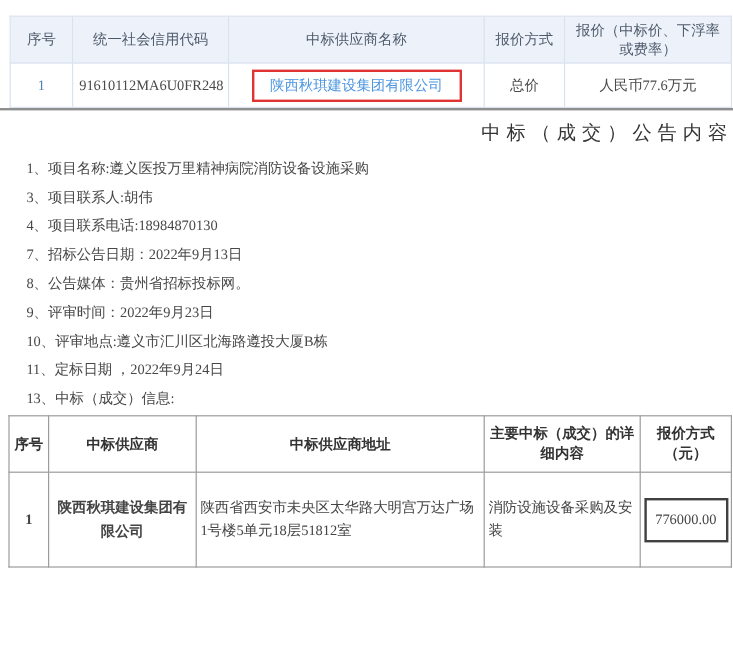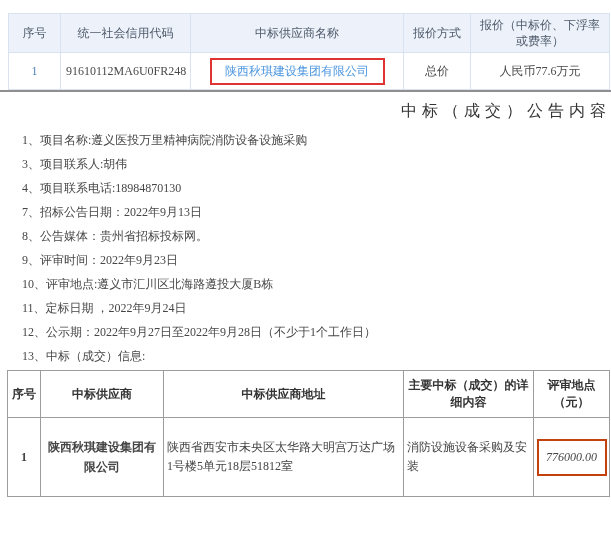--- a/index.html
+++ b/index.html
@@ -47,22 +47,22 @@
   table.bottom td {
     border:1px solid #9c9c9c; height:74px; color:#444; vertical-align:middle;
   }
   td.cell-center { text-align:center; }
   td.supplier-b {
     color:#3f80d4; font-weight:bold; text-align:center; line-height:20px;
     padding:2px 6px; cursor:pointer;
   }
   td.cell-left { text-align:left; padding:2px 3px; line-height:19px; }
   .red-frame-bottom {
-    display:inline-block; border:2px solid #c2410c; width:60px;
-    padding:9px 3px; text-align:center; color:#444;font-style:italic;
+    display:inline-block; border:2px solid #404040; width:60px;
+    padding:9px 3px; text-align:center; color:#444;
   }
 </style>
 </head>
 <body>
 
 <div class="top-wrap">
   <table class="top">
     <colgroup>
       <col style="width:52px">
         <col style="width:130px">
@@ -96,39 +96,38 @@
 
 <div class="items">
   <div class="list-item">1、项目名称:遵义医投万里精神病院消防设备设施采购</div>
   <div class="list-item">3、项目联系人:胡伟</div>
   <div class="list-item">4、项目联系电话:18984870130</div>
   <div class="list-item">7、招标公告日期：2022年9月13日</div>
   <div class="list-item">8、公告媒体：贵州省招标投标网。</div>
   <div class="list-item">9、评审时间：2022年9月23日</div>
   <div class="list-item">10、评审地点:遵义市汇川区北海路遵投大厦B栋</div>
   <div class="list-item">11、定标日期 ，2022年9月24日</div>
-  <div class="list-item">12、公示期：2022年9月27日至2022年9月28日（不少于1个工作日）</div>
   <div class="list-item">13、中标（成交）信息:</div>
 </div>
 
 <table class="bottom">
   <colgroup>
     <col style="width:33px">
       <col style="width:123px">
       <col style="width:240px">
     <col style="width:130px">
       <col style="width:76px">
   </colgroup>
   <tbody>
       <tr>
     <th>序号</th>
     <th>中标供应商</th>
     <th>中标供应商地址</th>
     <th>主要中标（成交）的详细内容</th>
-    <th>评审地点（元）</th>
+    <th>报价方式（元）</th>
   </tr>
   <tr>
     <td class="cell-center"><b>1</b></td>
     <td class="supplier-b">陕西秋琪建设集团有限公司</td>
     <td class="cell-left">陕西省西安市未央区太华路大明宫万达广场1号楼5单元18层51812室</td>
     <td class="cell-left">消防设施设备采购及安装</td>
     <td class="cell-center">
       <span class="red-frame-bottom"><span>776000.00</span></span>
     </td>
   </tr>

